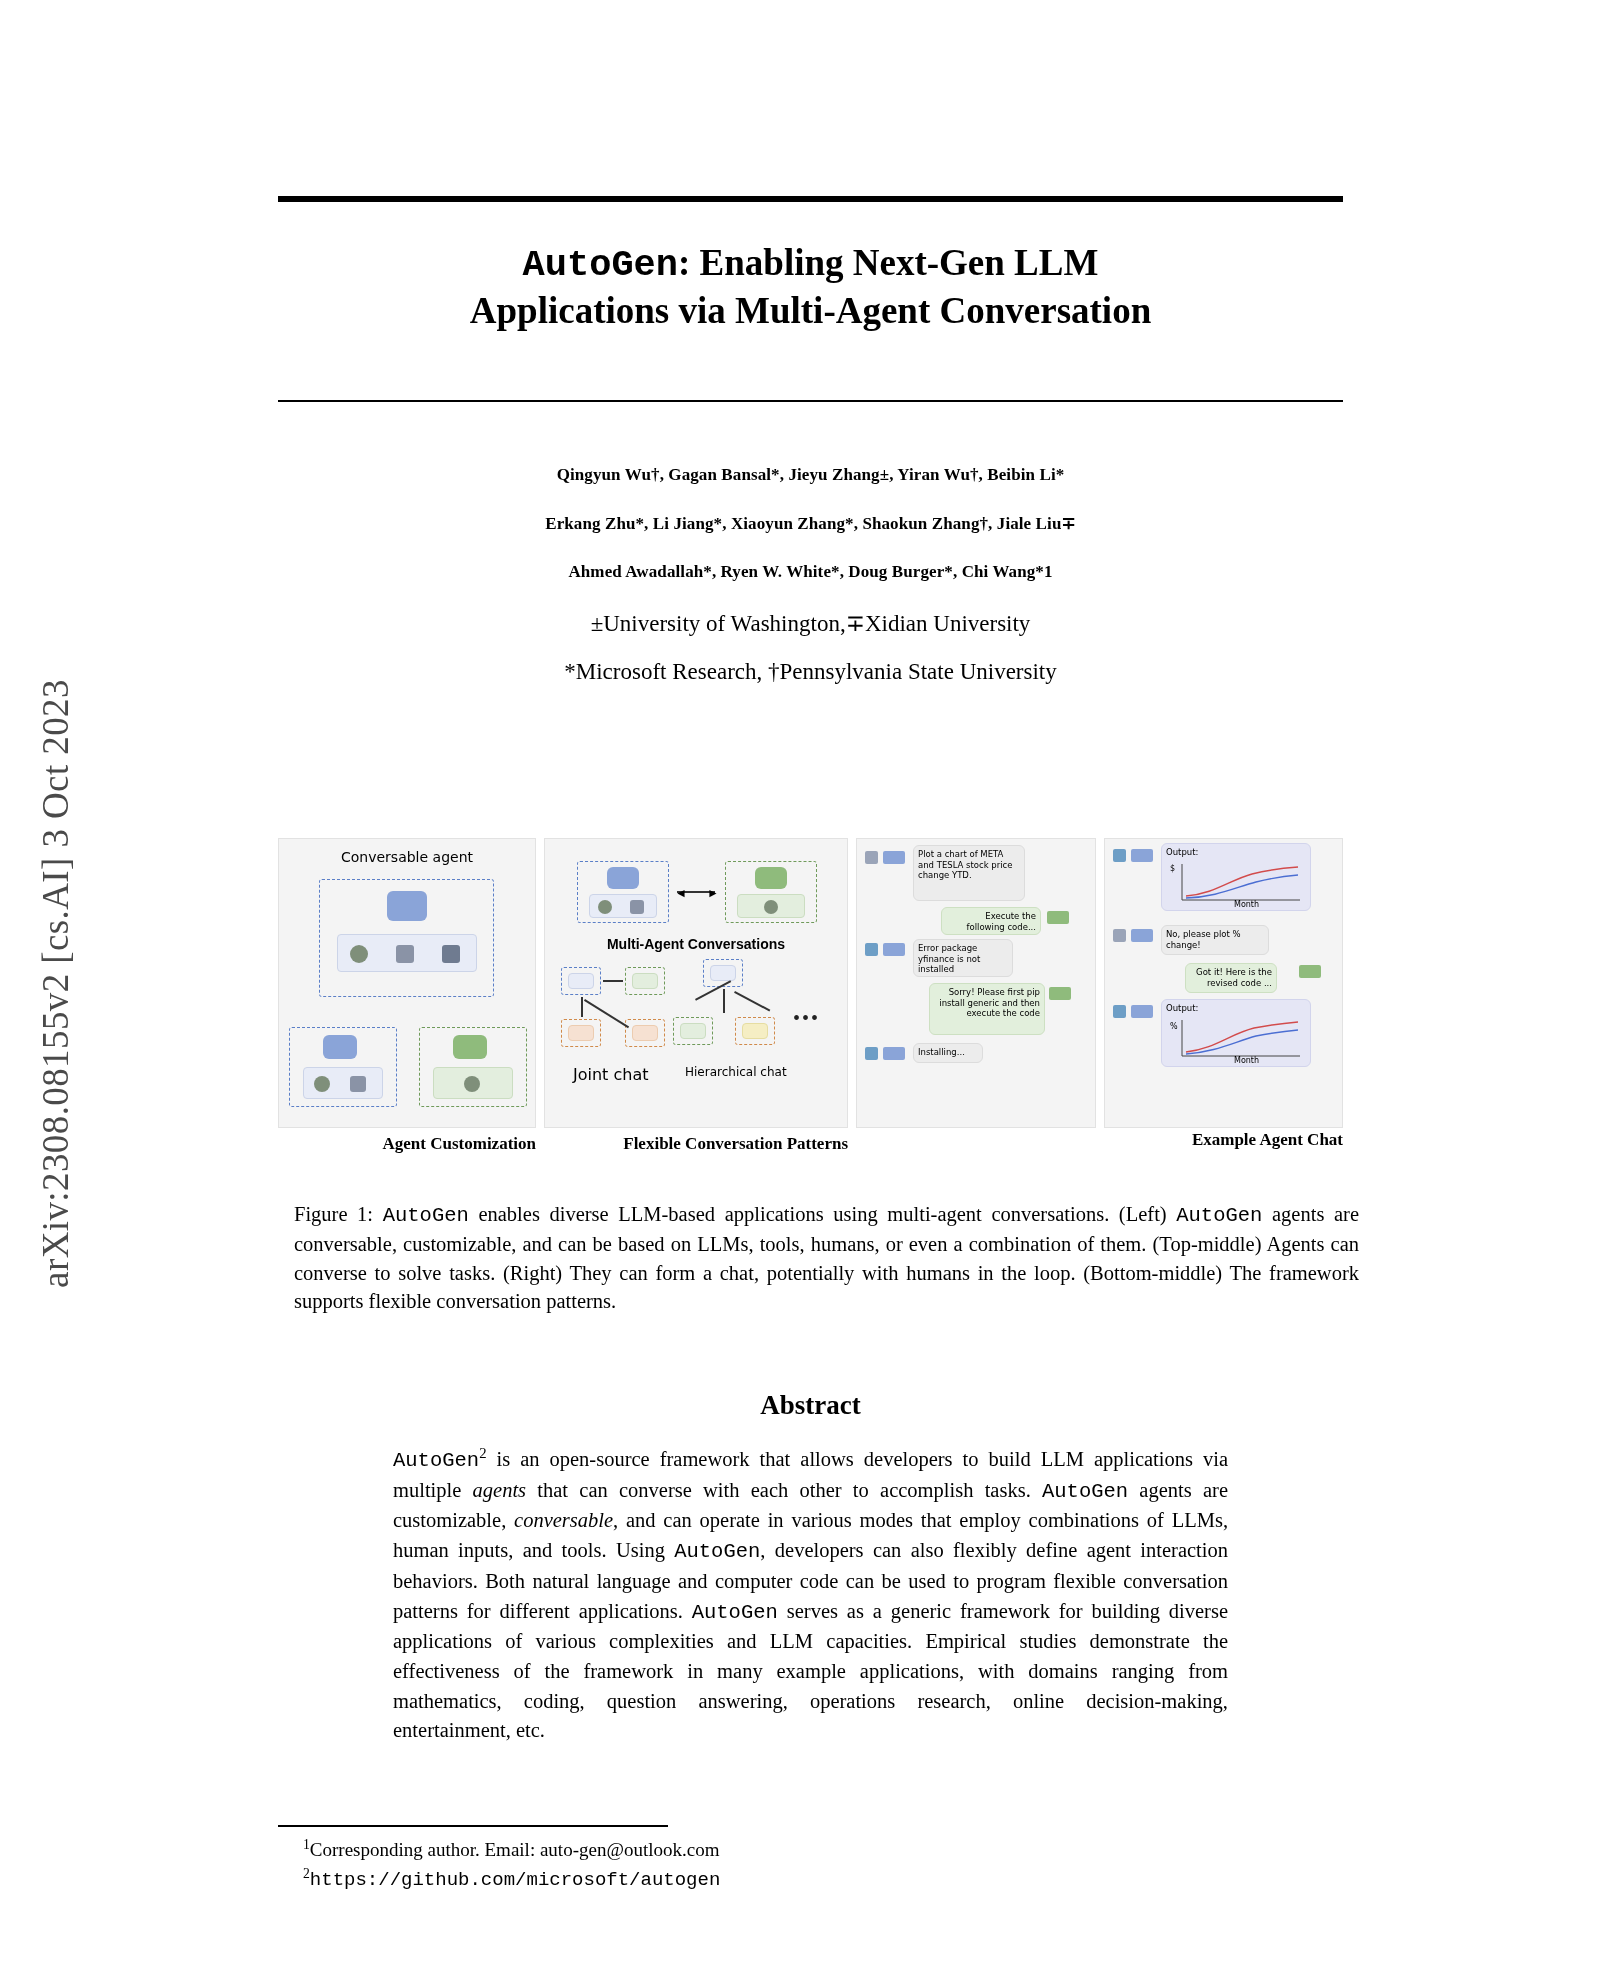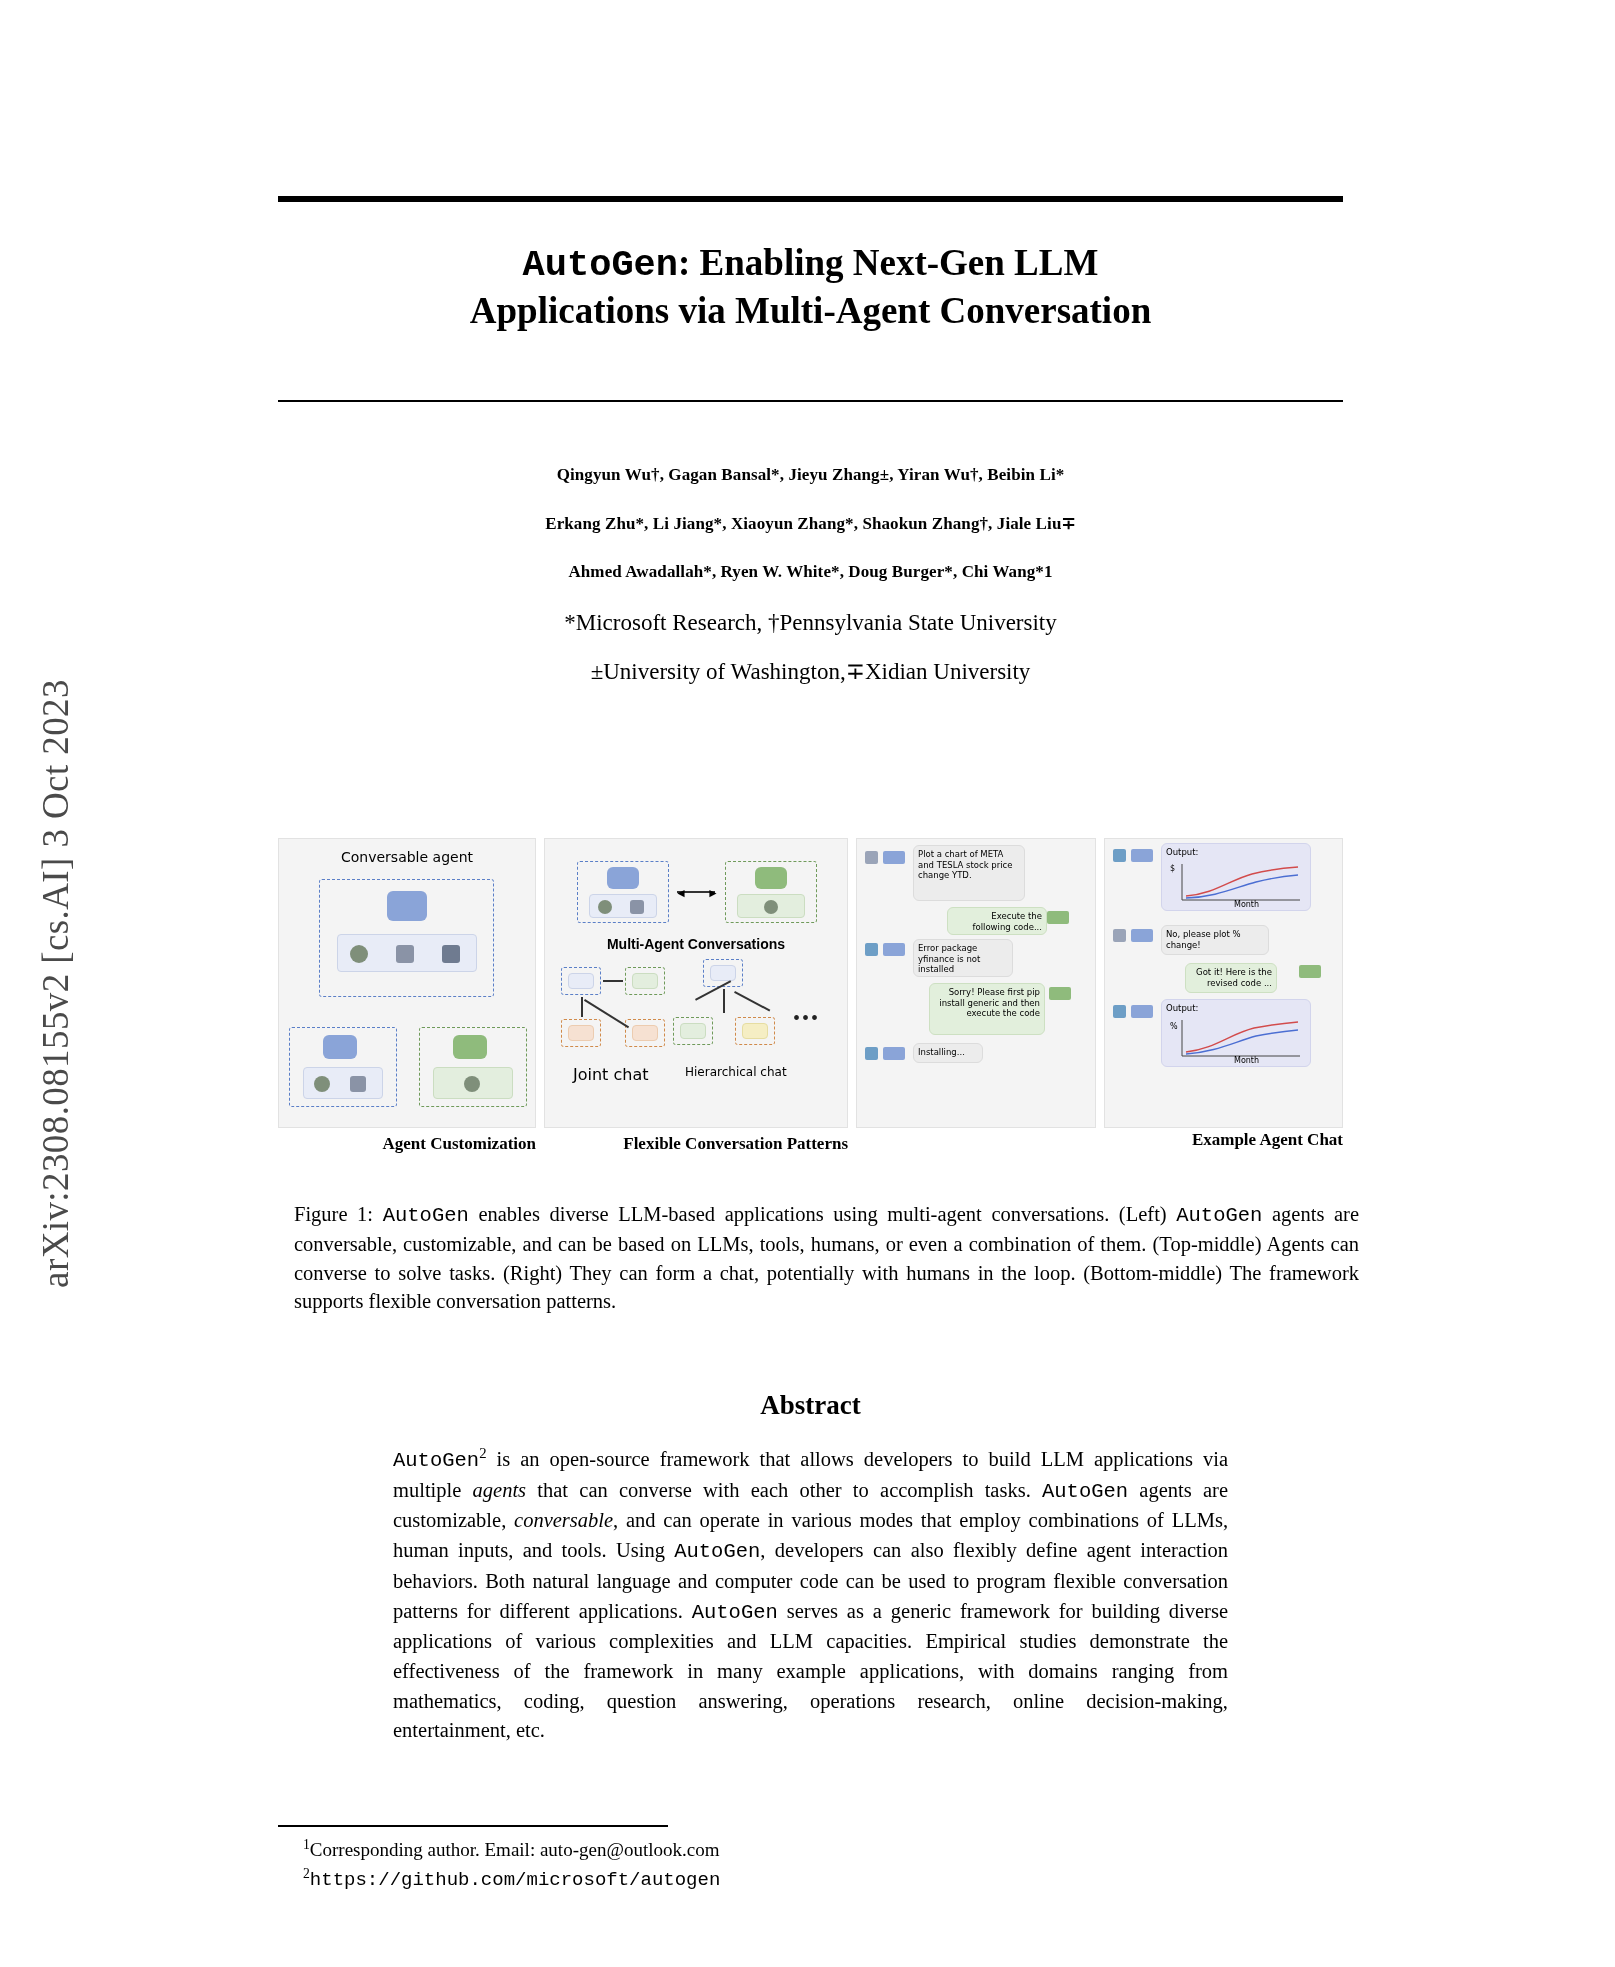--- a/index.html
+++ b/index.html
@@ -287,22 +287,22 @@
     <span class="mono">AutoGen</span><span>: Enabling Next-Gen LLM</span><br>
     <span>Applications via Multi-Agent Conversation</span>
   </div>
 
   <div class="rule-bottom"></div>
 
   <div class="authors">
     <div class="author-line">Qingyun Wu†, Gagan Bansal*, Jieyu Zhang±, Yiran Wu†, Beibin Li*</div>
     <div class="author-line">Erkang Zhu*, Li Jiang*, Xiaoyun Zhang*, Shaokun Zhang†, Jiale Liu∓</div>
     <div class="author-line">Ahmed Awadallah*, Ryen W. White*, Doug Burger*, Chi Wang*1</div>
+    <div class="affil-line">±University of Washington,∓Xidian University</div>
     <div class="affil-line">*Microsoft Research, †Pennsylvania State University</div>
-    <div class="affil-line">±University of Washington,∓Xidian University</div>
   </div>
 
   <div class="figure">
 
     <div class="fig-panel p1">
       <div class="panel-title" style="top:10px;text-align:center;">Conversable agent</div>
 
       <div class="dash-blue" style="left:40px; top:40px; width:175px; height:118px;"></div>
       <div class="bot-face" style="left:108px; top:52px; width:40px; height:30px;"></div>
       <div class="card" style="left:58px; top:95px; width:140px; height:38px;">
@@ -380,21 +380,21 @@
       <div class="axis-lbl" style="left:28px; top:226px; font-size:16px;">Joint chat</div>
       <div class="axis-lbl" style="left:140px; top:226px; font-size:12px;">Hierarchical chat</div>
     </div>
     <div class="fig-caption-sub cap-flex">Flexible Conversation Patterns</div>
 
     <div class="fig-panel p3">
       <div class="avatar" style="left:8px; top:12px;"></div>
       <div class="avatar bot" style="left:26px; top:12px; width:22px;"></div>
       <div class="bubble b-gray" style="left:56px; top:6px; width:112px; height:56px;">Plot a chart of META and TESLA stock price change YTD.</div>
 
-      <div class="bubble b-green" style="left:90px; top:68px; width:100px; height:28px;">Execute the following code...</div>
+      <div class="bubble b-green" style="left:84px; top:68px; width:100px; height:28px;">Execute the following code...</div>
       <div class="avatar gbot" style="left:190px; top:72px; width:22px;"></div>
 
       <div class="avatar py" style="left:8px; top:104px;"></div>
       <div class="avatar bot" style="left:26px; top:104px; width:22px;"></div>
       <div class="bubble b-gray" style="left:56px; top:100px; width:100px; height:38px;">Error package yfinance is not installed</div>
 
       <div class="bubble b-green" style="left:72px; top:144px; width:116px; height:52px;">Sorry! Please first pip install generic and then execute the code</div>
       <div class="avatar gbot" style="left:192px; top:148px; width:22px;"></div>
 
       <div class="avatar py" style="left:8px; top:208px;"></div>

